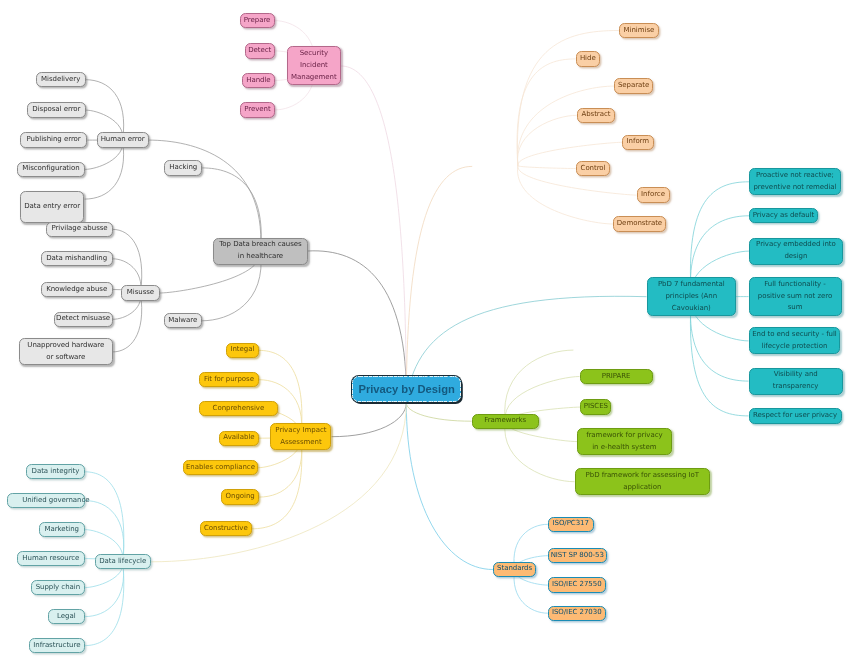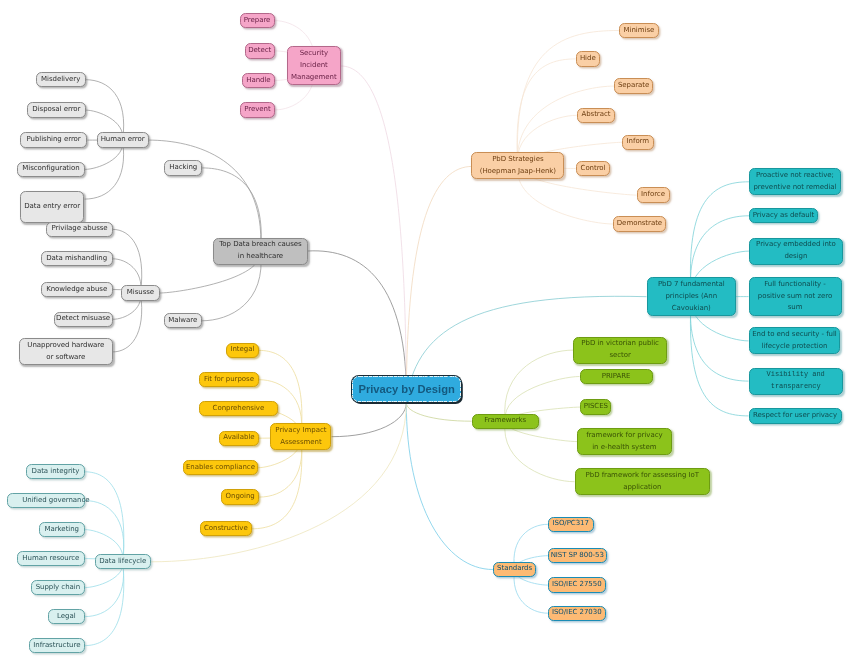--- a/index.html
+++ b/index.html
@@ -135,29 +135,27 @@
   <div class="node n-gray" style="left: 163.8px; top: 313.1px; width: 37.9px; height: 15.4px;">Malware</div>
   <div class="node n-pink" style="left: 286.9px; top: 46.4px; width: 53.9px; height: 38.6px;">Security
 Incident
 Management</div>
   <div class="node n-pink" style="left: 239.5px; top: 12.9px; width: 35.1px; height: 15.4px;">Prepare</div>
   <div class="node n-pink" style="left: 244.5px; top: 43.2px; width: 30.5px; height: 15.4px;">Detect</div>
   <div class="node n-pink" style="left: 241.8px; top: 72.8px; width: 33.2px; height: 15.4px;">Handle</div>
   <div class="node n-pink" style="left: 239.8px; top: 102.2px; width: 35.2px; height: 15.4px;">Prevent</div>
   <div class="node n-yellow" style="left: 270.3px; top: 423.2px; width: 61.2px; height: 27px;">Privacy Impact
 Assessment</div>
-  <div class="node n-yellow" style="left: 225.8px; top: 342.7px; width: 33.2px; height: 15.4px; border-radius: 6px;">Integal</div>
+  <div class="node n-yellow" style="left: 225.8px; top: 342.7px; width: 33.2px; height: 15.4px;">Integal</div>
   <div class="node n-yellow" style="left: 198.9px; top: 372px; width: 60.1px; height: 15.4px;">Fit for purpose</div>
   <div class="node n-yellow" style="left: 198.9px; top: 401px; width: 79px; height: 15.4px;">Conprehensive</div>
   <div class="node n-yellow" style="left: 219.2px; top: 430.5px; width: 39.5px; height: 15.4px;">Available</div>
   <div class="node n-yellow" style="left: 182.7px; top: 460px; width: 75.5px; height: 15.4px;">Enables compliance</div>
   <div class="node n-yellow" style="left: 221.2px; top: 489.4px; width: 37.9px; height: 15.4px;">Ongoing</div>
   <div class="node n-yellow" style="left: 199.9px; top: 521.1px; width: 51.9px; height: 15.4px;">Constructive</div>
-  <div class="node n-orange" style="left: 471.2px; top: 152.2px; width: 93.3px; height: 27px;">PbD Strategies
-(Hoepman Jaap-Henk)</div>
   <div class="node n-orange" style="left: 618.8px; top: 22.8px; width: 40.3px; height: 15.4px;">Minimise</div>
   <div class="node n-orange" style="left: 575.6px; top: 51.2px; width: 24.4px; height: 15.4px;">Hide</div>
   <div class="node n-orange" style="left: 613.9px; top: 78.4px; width: 39.3px; height: 15.4px;">Separate</div>
   <div class="node n-orange" style="left: 576.6px; top: 107.6px; width: 38.7px; height: 15.4px;">Abstract</div>
   <div class="node n-orange" style="left: 621.9px; top: 134.6px; width: 31.9px; height: 15.4px;">Inform</div>
   <div class="node n-orange" style="left: 575.6px; top: 160.8px; width: 34.9px; height: 15.4px;">Control</div>
   <div class="node n-orange" style="left: 636.5px; top: 187.4px; width: 33px; height: 15.4px;">Inforce</div>
   <div class="node n-orange" style="left: 612.9px; top: 216.3px; width: 53.1px; height: 15.4px;">Demonstrate</div>
   <div class="node n-teal" style="left: 646.5px; top: 277.4px; width: 89.5px; height: 38.6px;">PbD 7 fundamental
 principles (Ann
@@ -165,26 +163,24 @@
   <div class="node n-teal" style="left: 748.9px; top: 168.3px; width: 92.2px; height: 27px;">Proactive not reactive;
 preventive not remedial</div>
   <div class="node n-teal" style="left: 748.9px; top: 208.1px; width: 69.3px; height: 15.4px;">Privacy as default</div>
   <div class="node n-teal" style="left: 748.9px; top: 237.6px; width: 94.1px; height: 27px;">Privacy embedded into
 design</div>
   <div class="node n-teal" style="left: 748.5px; top: 277.3px; width: 93.1px; height: 38.6px;">Full functionality -
 positive sum not zero
 sum</div>
   <div class="node n-teal" style="left: 748.5px; top: 327.4px; width: 91.9px; height: 27px;">End to end security - full
 lifecycle protection</div>
-  <div class="node n-teal" style="left: 748.5px; top: 367.6px; width: 94.3px; height: 27px; font-family: Liberation Mono, monospace;">Visibility and
+  <div class="node n-teal" style="left: 748.5px; top: 367.6px; width: 94.3px; height: 27px;">Visibility and
 transparency</div>
   <div class="node n-teal" style="left: 748.5px; top: 408.2px; width: 93.1px; height: 15.4px;">Respect for user privacy</div>
   <div class="node n-green" style="left: 471.6px; top: 413.5px; width: 67.3px; height: 15.4px;">Frameworks</div>
-  <div class="node n-green" style="left: 573.4px; top: 336.6px; width: 93.5px; height: 27px;">PbD in victorian public
-sector</div>
   <div class="node n-green" style="left: 579.5px; top: 368.8px; width: 73.2px; height: 15.4px;">PRIPARE</div>
   <div class="node n-green" style="left: 580.2px; top: 399.4px; width: 31.3px; height: 15.4px;">PISCES</div>
   <div class="node n-green" style="left: 577.1px; top: 428.1px; width: 94.5px; height: 27px;">framework for privacy
 in e-health system</div>
   <div class="node n-green" style="left: 574.5px; top: 468.2px; width: 135.5px; height: 27px;">PbD framework for assessing IoT
 application</div>
   <div class="node n-blue" style="left: 492.8px; top: 561.7px; width: 43.6px; height: 15.4px;">Standards</div>
   <div class="node n-blue" style="left: 547.8px; top: 516.6px; width: 45.8px; height: 15.4px;">ISO/PC317</div>
   <div class="node n-blue" style="left: 547.8px; top: 548px; width: 58.9px; height: 15.4px;">NIST SP 800-53</div>
   <div class="node n-blue" style="left: 547.8px; top: 577.4px; width: 57.9px; height: 15.4px;">ISO/IEC 27550</div>

